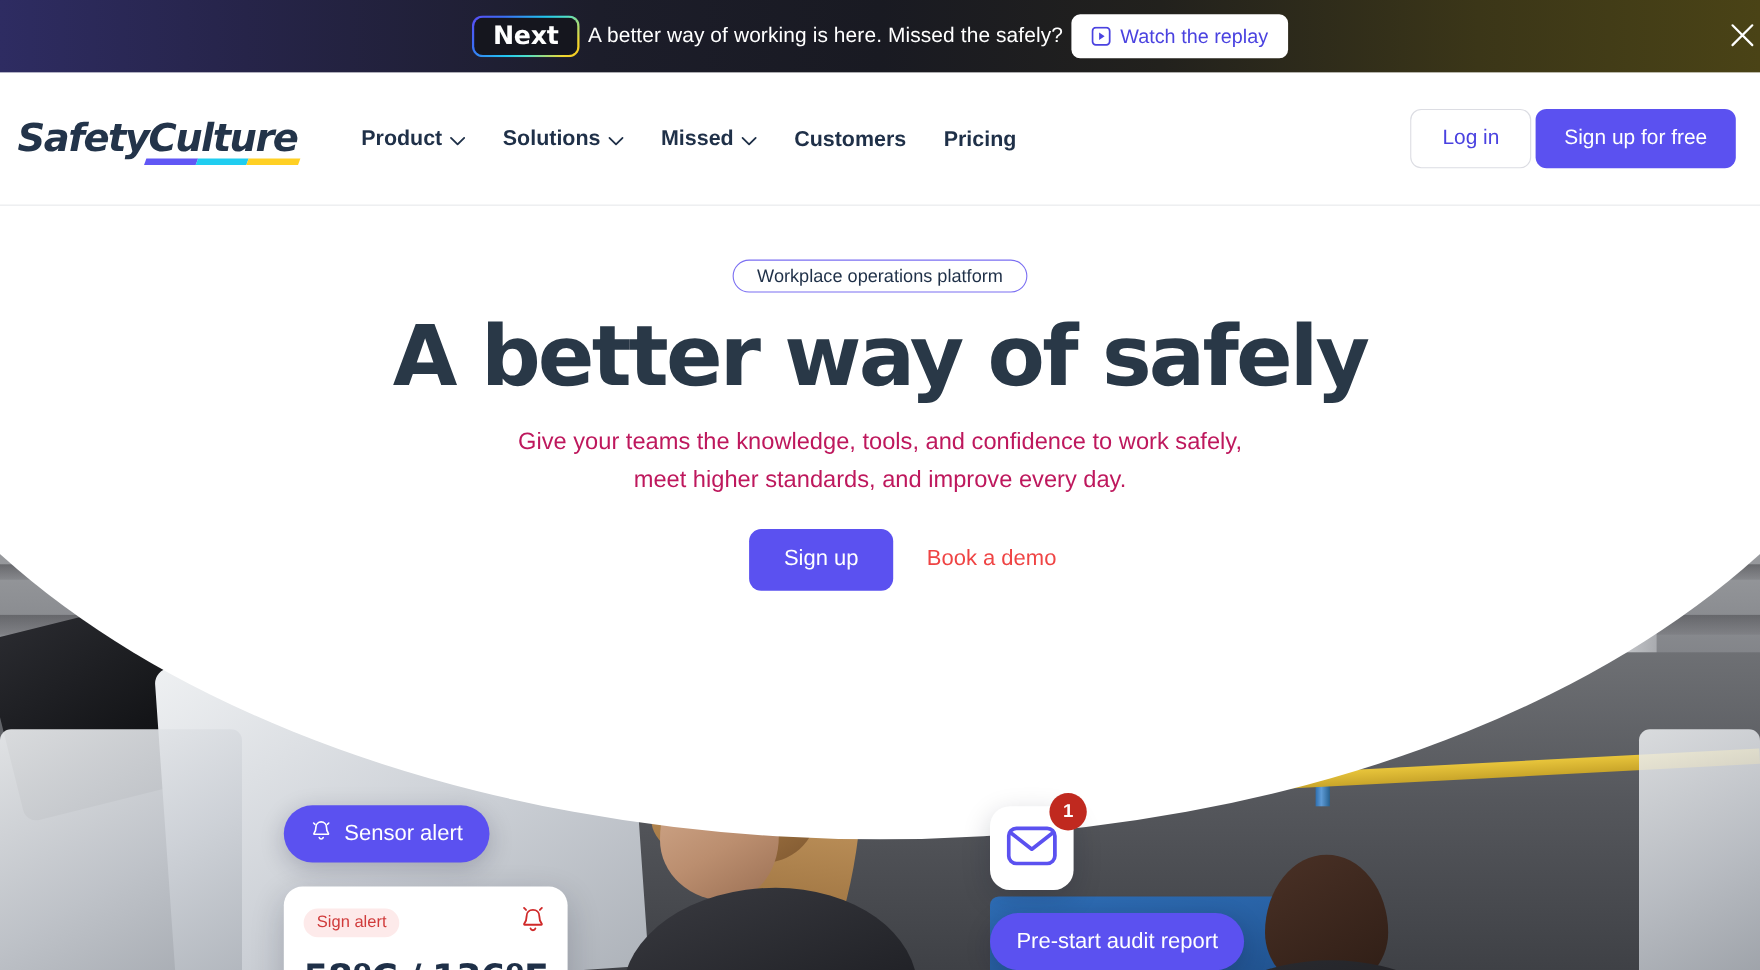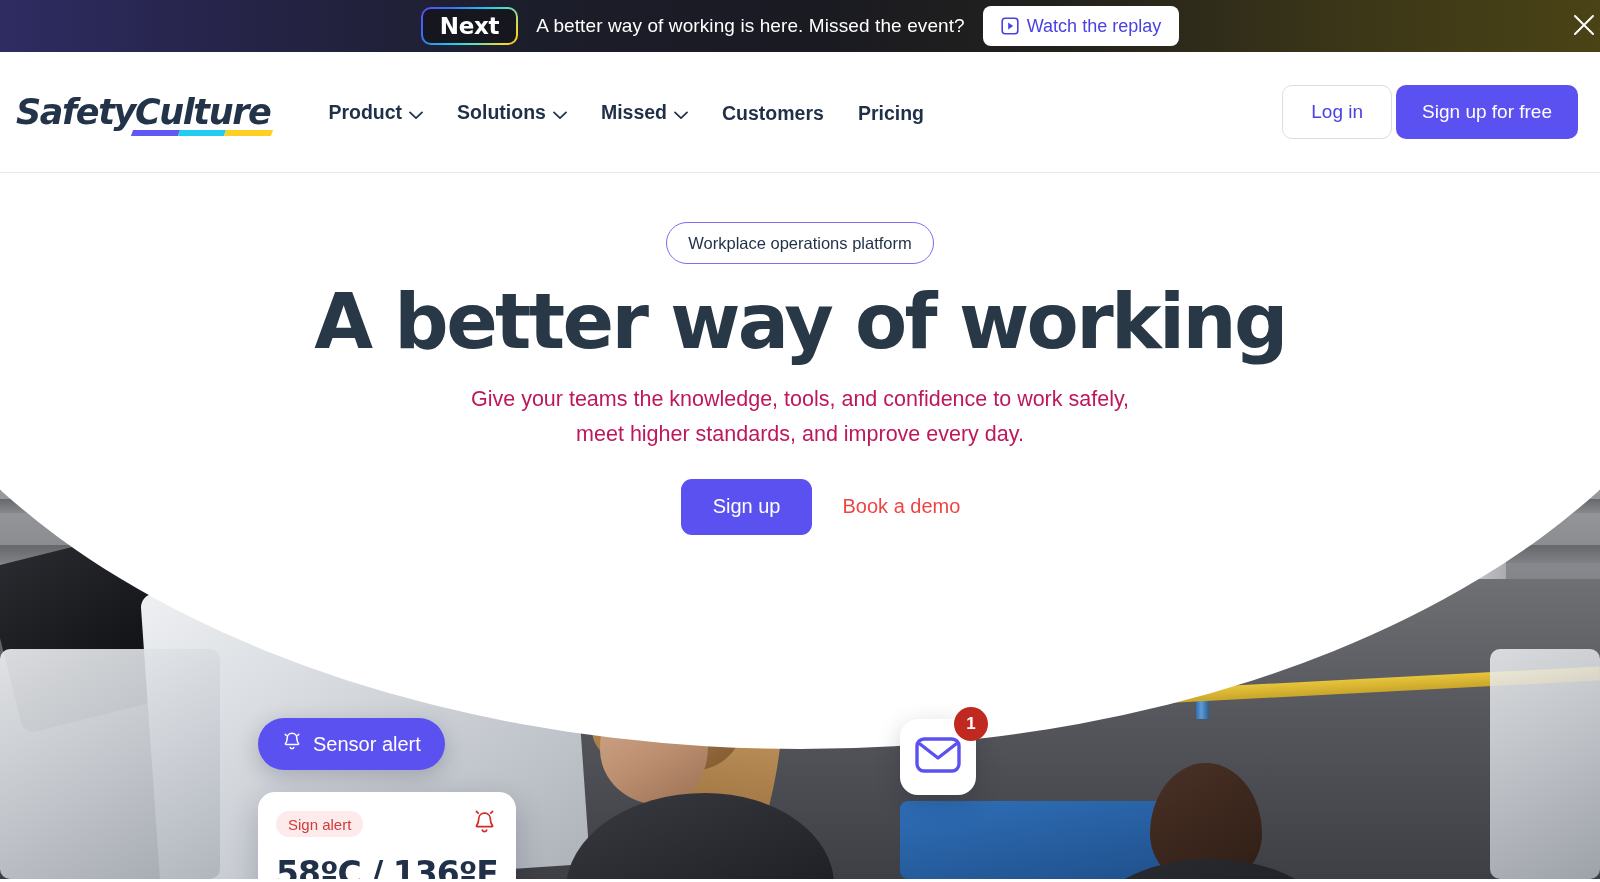--- a/index.html
+++ b/index.html
@@ -8,26 +8,26 @@
     width: 1600px; height: 882px;
     overflow: hidden;
     background: #ffffff;
     font-family: "Liberation Sans", sans-serif;
     -webkit-font-smoothing: antialiased;
   }
 
   
   .promo-banner {
     position: relative;
-    height: 52px;
+    height: 66px;
     width: 100%;
     display: flex;
     align-items: center;
     justify-content: center;
-    gap: 18px;
+    gap: 8px;
     background: linear-gradient(90deg,
         #2e2c62 0%,
         #262449 14%,
         #1c1d2a 34%,
         #191a22 50%,
         #22211d 66%,
         #3b3618 84%,
         #4a4316 100%);
     overflow: hidden;
   }
@@ -273,21 +273,21 @@
     position: absolute;
     left: 0; top: 0; width: 100%;
     z-index: 10;
     display: flex;
     flex-direction: column;
     align-items: center;
     padding-top: 49px;
   }
   .hero-pill {
     display: inline-flex; align-items: center; justify-content: center;
-    height: 42px;
+    height: 30px;
     padding: 0 21px;
     border: 1.5px solid #7b6ff2;
     border-radius: 999px;
     font-size: 16.5px;
     color: #1f3048;
     background: #ffffff;
     white-space: nowrap;
   }
   .hero-title {
     margin-top: 18px;
@@ -390,21 +390,21 @@
     font-size: 17px; font-weight: 700;
   }
 </style>
 </head>
 <body>
 
 <div class="promo-banner">
   <div class="next-badge">
     <span>Next</span>
   </div>
-  <div class="promo-text">A better way of working is here. Missed the event?</div>
+  <div class="promo-text">A better way of working is here. Missed the safely?</div>
   <button class="replay-btn">
     <span class="play-icon">
       <svg width="18" height="18" viewBox="0 0 18 18" aria-hidden="true">
         <rect x="1.2" y="1.2" width="15.6" height="15.6" rx="3" fill="none" stroke="#4a42e0" stroke-width="1.6"></rect>
         <path d="M7.2 5.6 L12.2 9 L7.2 12.4 Z" fill="#4a42e0"></path>
       </svg>
     </span>
     <span class="label">Watch the replay</span>
   </button>
   <button class="banner-close">
@@ -506,21 +506,21 @@
     <div class="worker2" style="left:1150px;top:414px;width:240px;height:116px;">
       <div class="head2"></div>
       <div class="body2"></div>
     </div>
   </div>
 
   <div class="hero-mask"></div>
 
   <div class="hero-content">
     <div class="hero-pill">Workplace operations platform</div>
-    <h1 class="hero-title">A better way of working</h1>
+    <h1 class="hero-title">A better way of safely</h1>
     <p class="hero-sub">Give your teams the knowledge, tools, and confidence to work safely, meet higher standards, and improve every day.</p>
     <div class="hero-cta">
       <button class="btn-signup">Sign up</button>
       <button class="btn-demo">Book a demo</button>
     </div>
   </div>
 
   <div class="float" style="left:258px;top:545px;">
     <button class="pill-indigo">
       <span>
@@ -555,14 +555,19 @@
       <span>
         <svg width="46" height="38" viewBox="0 0 46 38" aria-hidden="true">
           <rect x="2" y="3" width="42" height="32" rx="7" fill="none" stroke="#5b51f0" stroke-width="3.4"></rect>
           <path d="M5 8 L23 22 L41 8" fill="none" stroke="#5b51f0" stroke-width="3.4" stroke-linecap="round" stroke-linejoin="round"></path>
         </svg>
       </span>
       <span class="mail-badge">1</span>
     </div>
   </div>
 
+  <div class="float" style="left:900px;top:643px;">
+    <button class="pill-indigo">
+      <span>Pre-start audit report</span>
+    </button>
+  </div>
 
 </section>
 
 </body></html>

